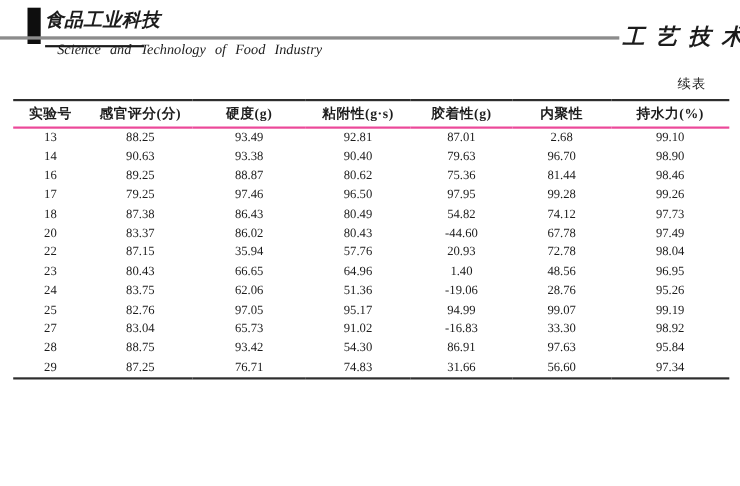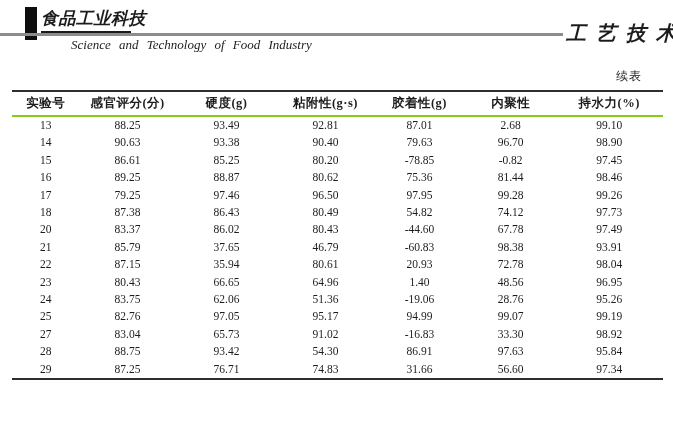--- a/index.html
+++ b/index.html
@@ -27,37 +27,36 @@
   .logo-cn {
     position: absolute;
     left: 41px; top: 9px;
     width: 90px;
     font-size: 17px;
     font-weight: bold;
     font-style: italic;
     letter-spacing: 0.5px;
     white-space: nowrap;
     border-bottom: 2px solid #1a1a1a;
-    padding-bottom: 2px;
+    padding-bottom: 12px;
     line-height: 20px;
   }
   .gray-rule {
     position: absolute;
     left: 0; top: 33px;
     width: 563px; height: 3px;
     background: #8c8c8c;
   }
   .journal-en {
     position: absolute;
     left: 52px; top: 37px;
     font-style: italic;
     font-size: 13px;
     word-spacing: 5px;
     white-space: nowrap;
-    margin-left: 19px;
   }
   .section-title {
     position: absolute;
     left: 566px; top: 20px;
     font-size: 20px;
     font-weight: bold;
     font-style: italic;
     letter-spacing: 10px;
     white-space: nowrap;
   }
@@ -75,21 +74,21 @@
   table.data {
     position: absolute;
     left: 12px; top: 90px;
     width: 651px;
     border-collapse: collapse;
     table-layout: fixed;
     border-top: 2px solid #2e2e2e;
     border-bottom: 2px solid #2e2e2e;
   }
   table.data thead tr {
-    border-bottom: 2px solid #84cc16;
+    border-bottom: 2px solid #ec4899;
   }
   table.data th {
     font-size: 12.5px;
     font-weight: bold;
     height: 23px;
     padding: 0;
     text-align: center;
     vertical-align: middle;
     white-space: nowrap;
     letter-spacing: 0.5px;
@@ -153,29 +152,20 @@
         <tr>
           <td>14</td>
           <td>90.63</td>
           <td>93.38</td>
           <td>90.40</td>
           <td>79.63</td>
           <td>96.70</td>
           <td>98.90</td>
         </tr>
         <tr>
-          <td>15</td>
-          <td>86.61</td>
-          <td>85.25</td>
-          <td>80.20</td>
-          <td>-78.85</td>
-          <td>-0.82</td>
-          <td>97.45</td>
-        </tr>
-        <tr>
           <td>16</td>
           <td>89.25</td>
           <td>88.87</td>
           <td>80.62</td>
           <td>75.36</td>
           <td>81.44</td>
           <td>98.46</td>
         </tr>
         <tr>
           <td>17</td>
@@ -198,33 +188,24 @@
         <tr>
           <td>20</td>
           <td>83.37</td>
           <td>86.02</td>
           <td>80.43</td>
           <td>-44.60</td>
           <td>67.78</td>
           <td>97.49</td>
         </tr>
         <tr>
-          <td>21</td>
-          <td>85.79</td>
-          <td>37.65</td>
-          <td>46.79</td>
-          <td>-60.83</td>
-          <td>98.38</td>
-          <td>93.91</td>
-        </tr>
-        <tr>
           <td>22</td>
           <td>87.15</td>
           <td>35.94</td>
-          <td>80.61</td>
+          <td>57.76</td>
           <td>20.93</td>
           <td>72.78</td>
           <td>98.04</td>
         </tr>
         <tr>
           <td>23</td>
           <td>80.43</td>
           <td>66.65</td>
           <td>64.96</td>
           <td>1.40</td>

